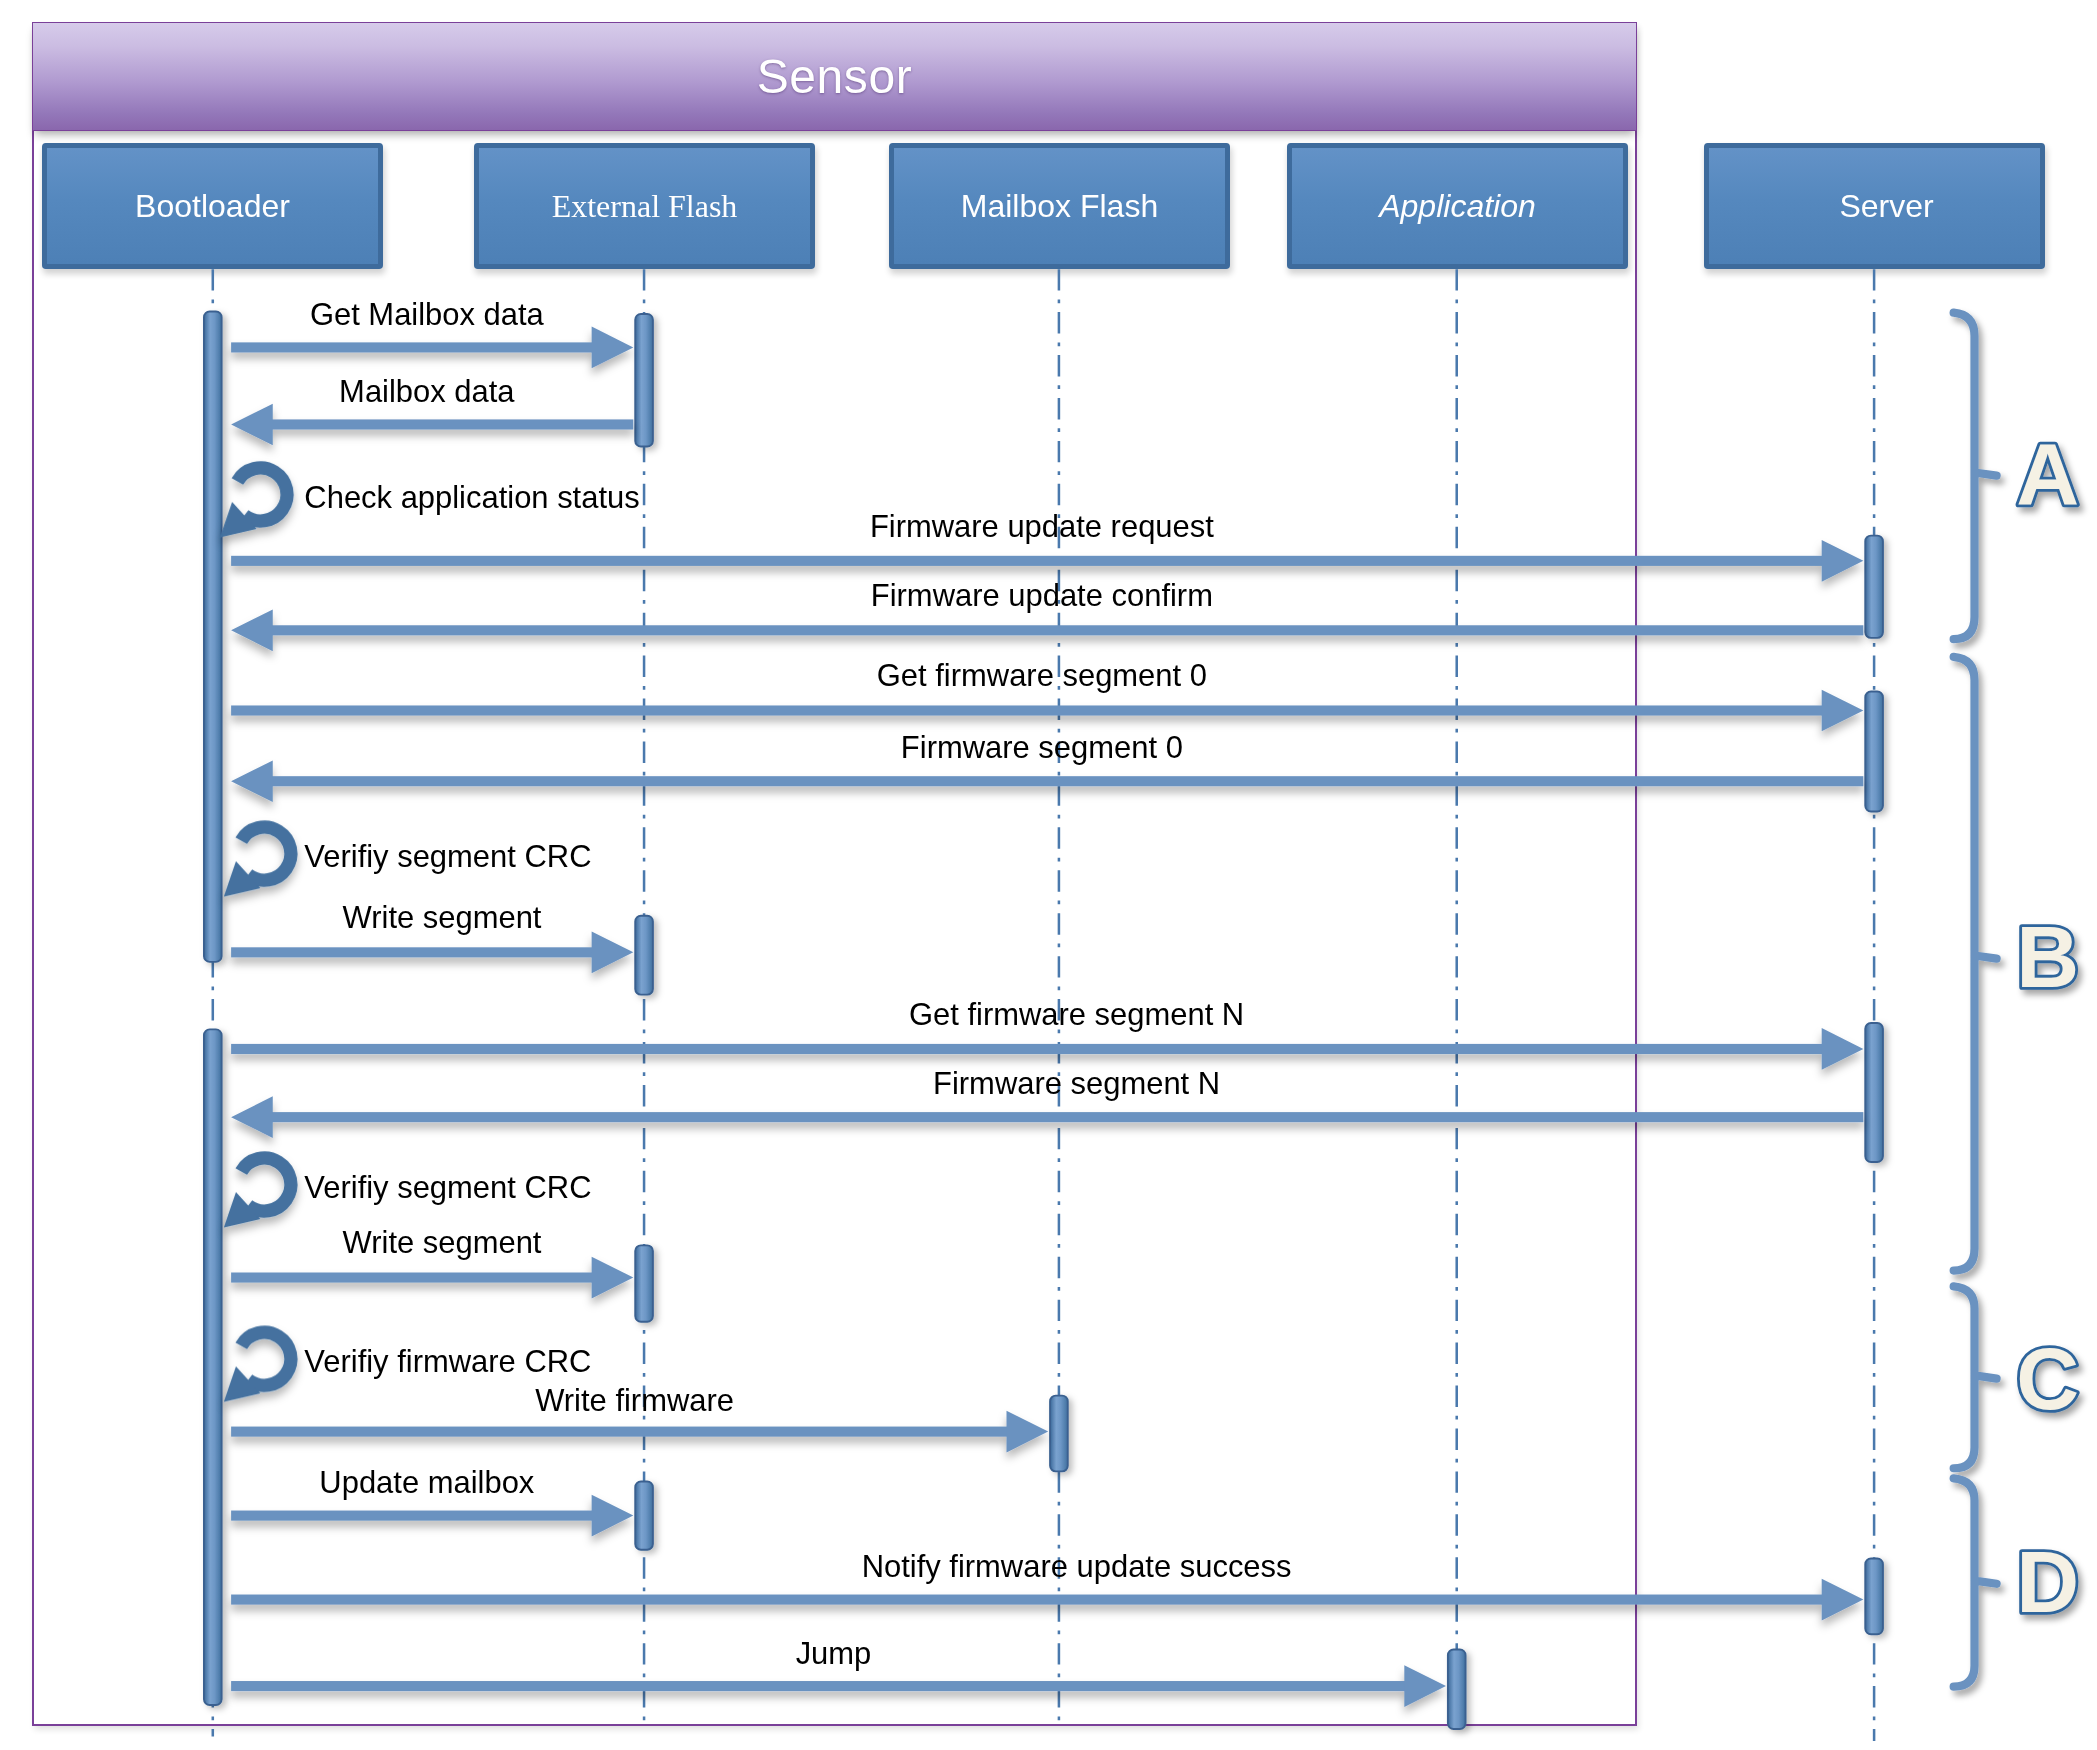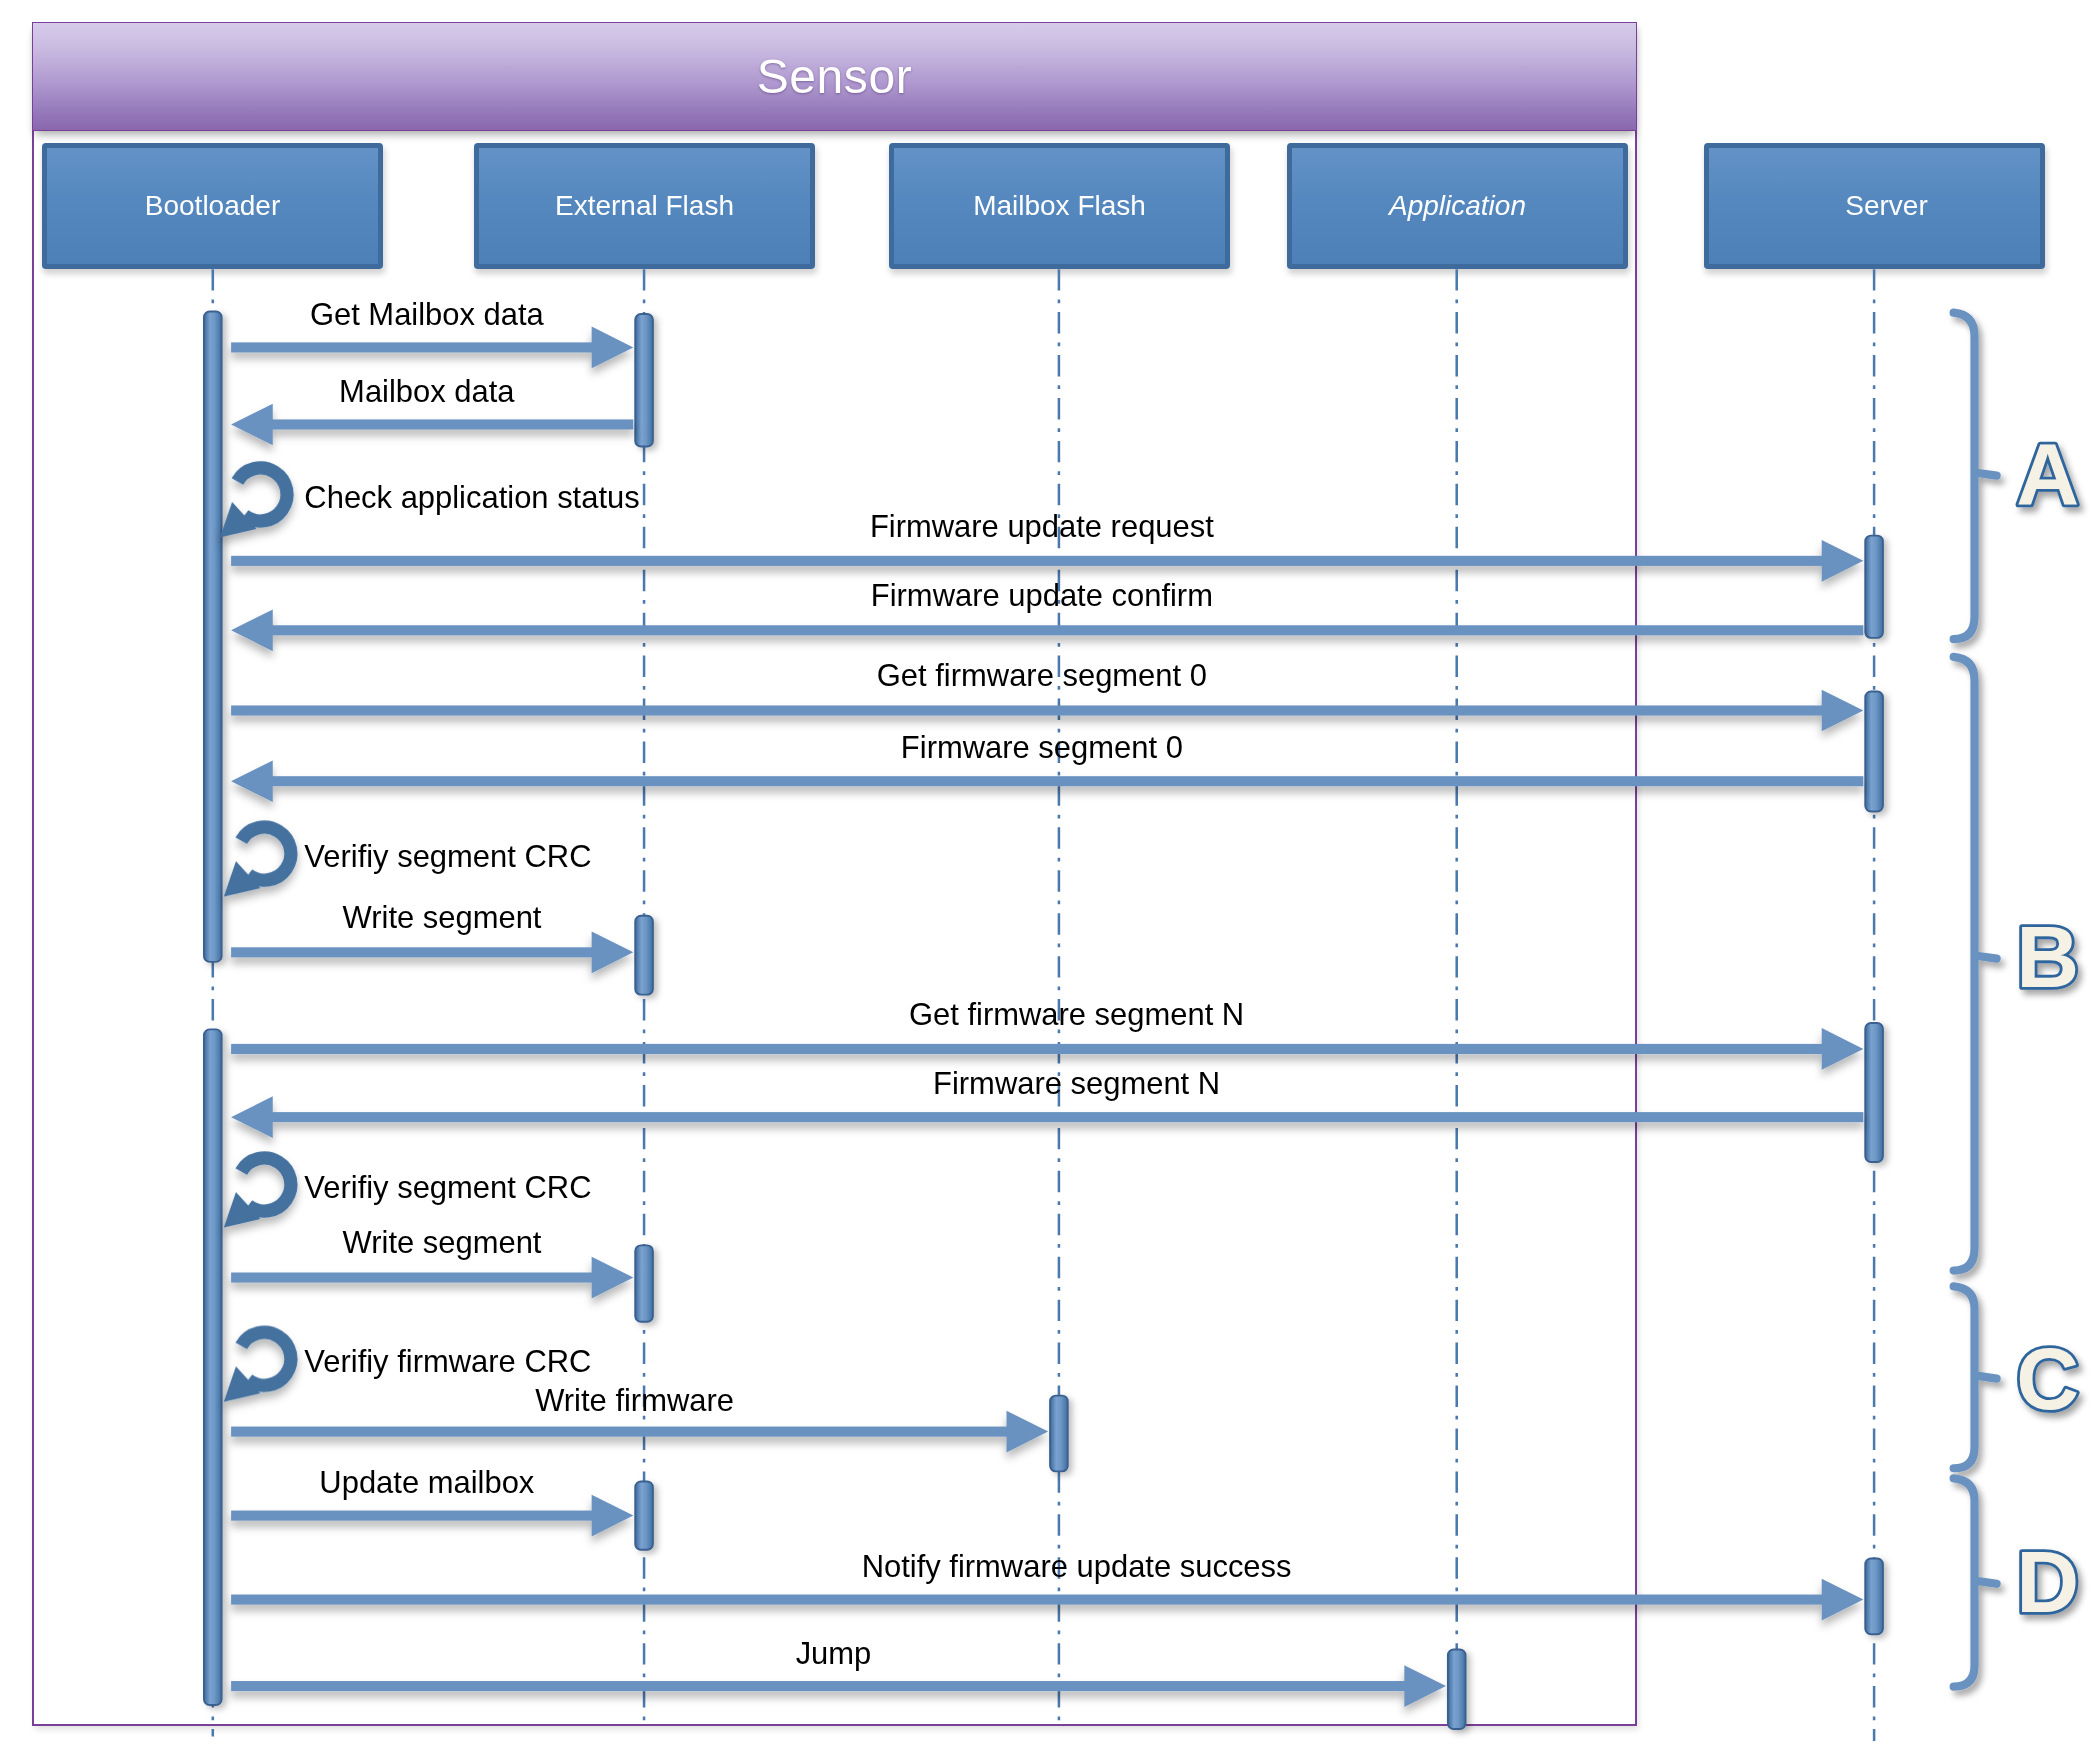--- a/index.html
+++ b/index.html
@@ -16,23 +16,23 @@
       display:flex;align-items:center;justify-content:center;
       box-shadow:0 6.3px 8.8px -2.5px rgba(0,0,0,0.35);}
   .sensor-header span{color:#ffffff;font-size:48px;font-weight:500;letter-spacing:0.6px;
       text-shadow:0 1.3px 2.5px rgba(60,30,90,0.45);}
   
   .pbox{top:143px;height:126px;width:341px;z-index:3;
       border:5.7px solid #3e6b9c;border-radius:3.8px;
       background:linear-gradient(180deg,#6392c7 0%,#5588be 45%,#4d80b6 100%);
       display:flex;align-items:center;justify-content:center;
       box-shadow:1.3px 4.4px 6.3px rgba(0,0,0,0.18);}
-  .pbox span{color:#ffffff;font-size:28px;font-weight:500;}
+  .pbox span{color:#ffffff;font-size:32px;font-weight:500;}
   .p-bootloader{left:42px;}
-  .p-external-flash{left:474px;}
+  .p-external-flash{left:474px;font-family:Liberation Serif, serif;}
   .p-internal-flash{left:889px;}
   .p-application{left:1287px;font-style:italic;}
   .p-server{left:1704px;padding-left:24px;}
   svg.overlay{position:absolute;left:0;top:0;z-index:5;}
   text.msg{font-family:"Liberation Sans",sans-serif;font-size:49px;fill:#000000;}
   text.phase{font-family:"Liberation Sans",sans-serif;font-size:138px;font-weight:bold;
       fill:#f5f1e4;stroke:#2f659c;stroke-width:9px;paint-order:stroke;stroke-linejoin:round;}
 </style>
 </head>
 <body>

